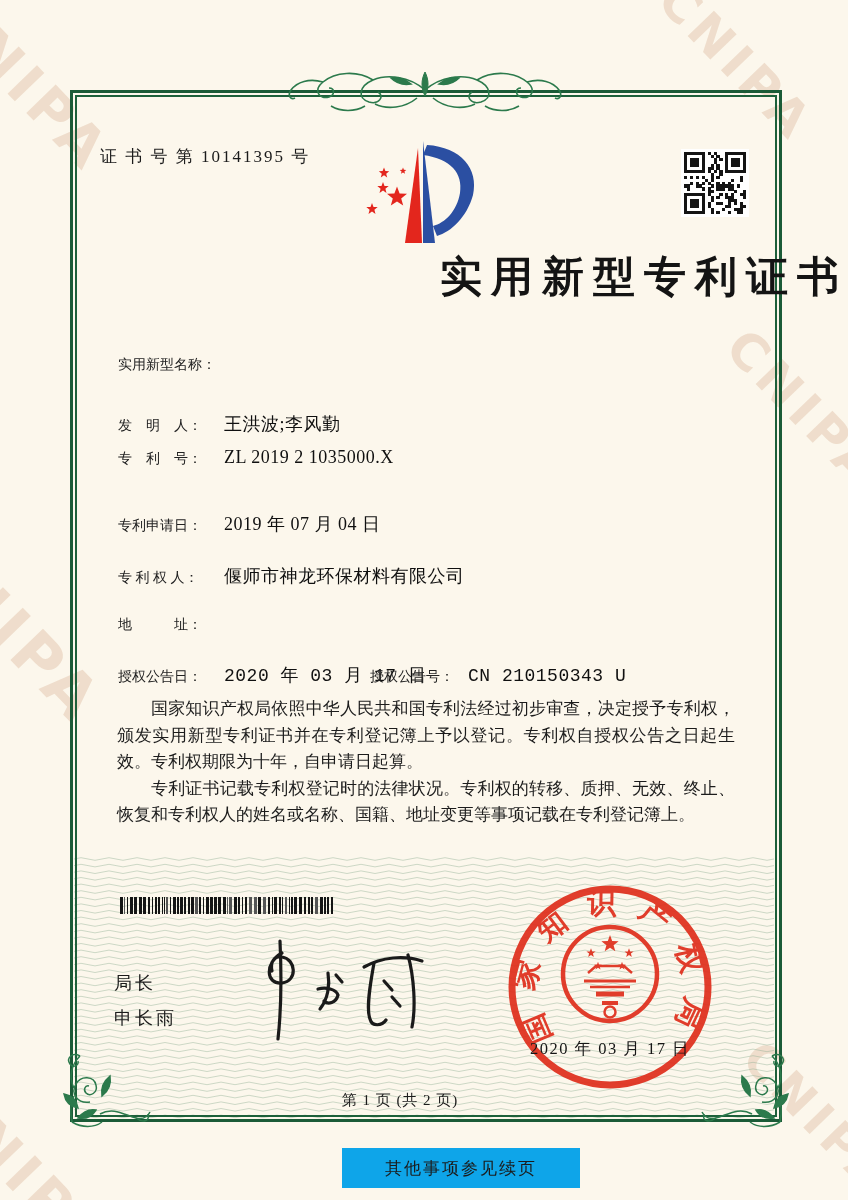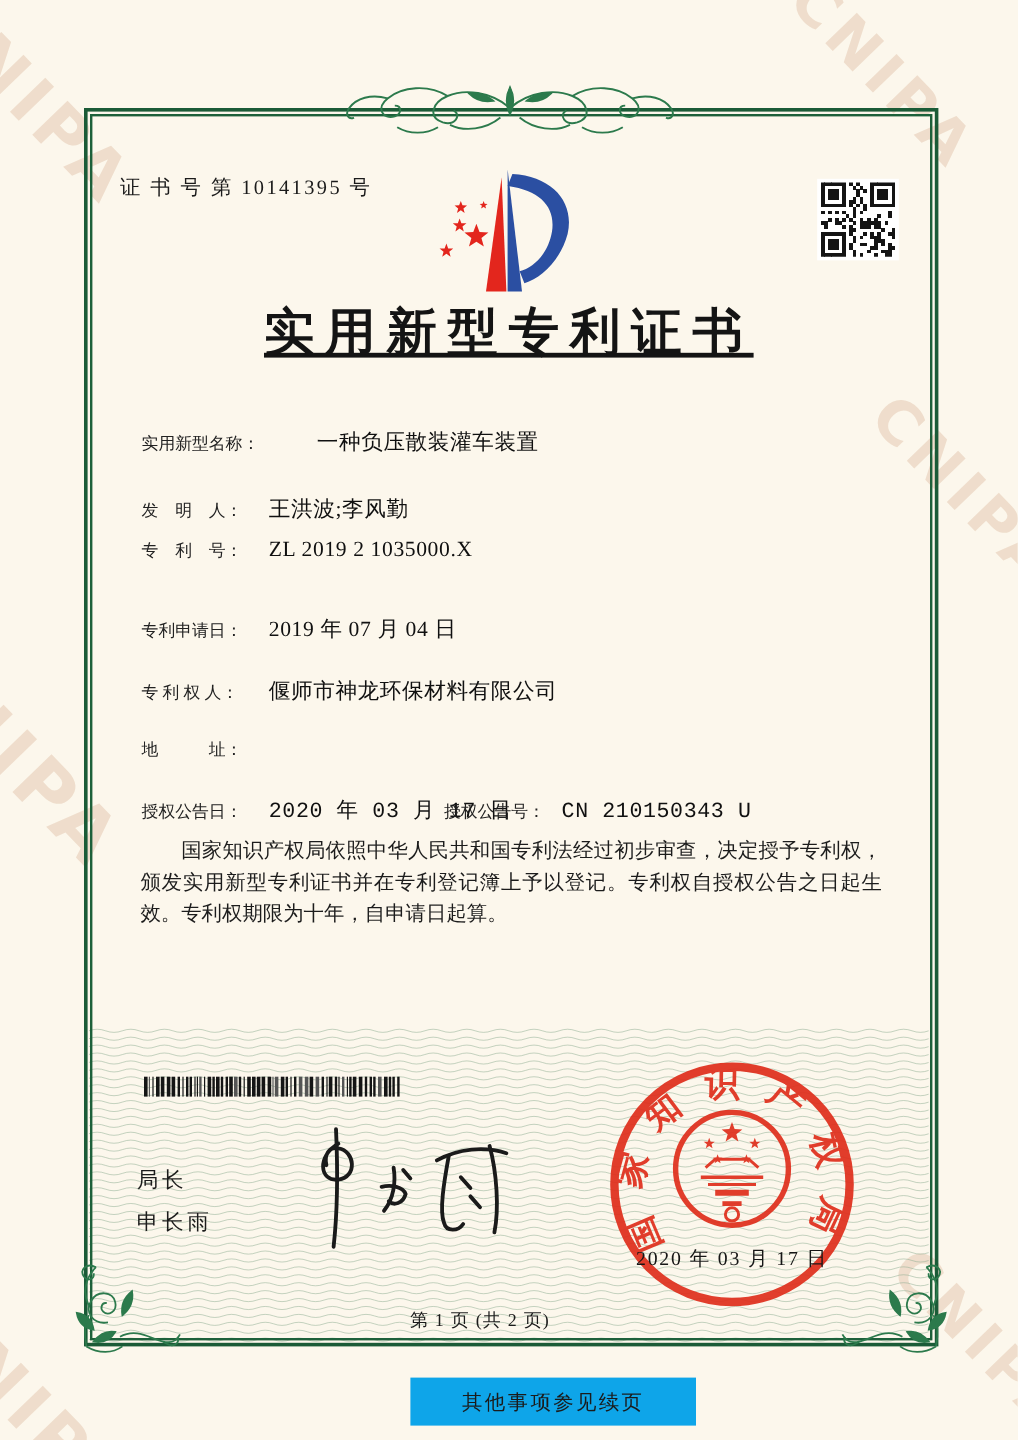--- a/index.html
+++ b/index.html
@@ -22,22 +22,22 @@
   
   .frame{
     position:absolute;left:70px;top:90px;width:706px;height:1026px;
     border:3px solid #1b5b37;z-index:2;
   }
   .frame-inner{
     position:absolute;left:2px;top:2px;right:2px;bottom:2px;
     border:2px solid #1d603a;
   }
   #cert-no{left:100px;top:145px;font-size:17px;letter-spacing:2px;z-index:3;}
-  #title{left:0;top:249px;width:848px;text-align:center;font-size:42px;
-    font-weight:bold;letter-spacing:9px;color:#141414;z-index:3;text-decoration:underline;}
+  #title{left:0;top:249px;width:848px;text-align:right;font-size:42px;
+    font-weight:bold;letter-spacing:9px;color:#141414;z-index:3;}
   .row{position:absolute;left:118px;display:flex;align-items:baseline;z-index:3;}
   .flabel{flex:0 0 100px;width:100px;font-size:14px;white-space:pre;color:#222;}
   .fvalue{font-size:18px;margin-left:6px;letter-spacing:.5px;white-space:pre;color:#101010;}
   .gv1{flex:0 0 142px;width:142px;}
   .flabel2{flex:0 0 92px;width:92px;font-size:14px;white-space:pre;margin-left:4px;color:#222;}
   #paragraphs{left:117px;top:696px;width:618px;font-size:17px;line-height:26.6px;
     text-align:justify;z-index:3;color:#1c1c1c;}
   #paragraphs p{margin:0;text-indent:2em;}
   #officer-title{left:114px;top:971px;font-size:18px;letter-spacing:3px;z-index:3;}
   #officer-name{left:114px;top:1006px;font-size:18px;letter-spacing:3px;z-index:3;}
@@ -357,21 +357,20 @@
       <rect x="15" y="20" width="1.05" height="1.05"></rect>
       <rect x="18" y="20" width="1.05" height="1.05"></rect>
       <rect x="19" y="20" width="1.05" height="1.05"></rect>
     </svg>
 </div>
 
 <div id="title" class="abs">实用新型专利证书</div>
 
 <div class="row" style="top:356px;gap:40px;">
   <span class="flabel">实用新型名称：</span>
-  <span class="fvalue">一种负压散装灌车装置</span>
 </div>
 <div class="row" style="top:412px;">
   <span class="flabel">发　明　人：</span>
   <span class="fvalue">王洪波;李风勤</span>
 </div>
 <div class="row" style="top:447px;">
   <span class="flabel">专　利　号：</span>
   <span class="fvalue">ZL 2019 2 1035000.X</span>
 </div>
 <div class="row" style="top:512px;">
@@ -388,20 +387,21 @@
 
 <div class="row" style="top:663px;font-family:Liberation Mono, monospace;">
   <span class="flabel">授权公告日：</span>
   <span class="fvalue gv1">2020 年 03 月 17 日</span>
   <span class="flabel2">授权公告号：</span>
   <span class="fvalue">CN 210150343 U</span>
 </div>
 
 <div id="paragraphs" class="abs">
   <p>国家知识产权局依照中华人民共和国专利法经过初步审查，决定授予专利权，颁发实用新型专利证书并在专利登记簿上予以登记。专利权自授权公告之日起生效。专利权期限为十年，自申请日起算。</p>
+  <p>专利证书记载专利权登记时的法律状况。专利权的转移、质押、无效、终止、恢复和专利权人的姓名或名称、国籍、地址变更等事项记载在专利登记簿上。</p>
 </div>
 
 <svg id="barcode" class="abs" width="216" height="17" viewBox="0 0 216 17">
     <rect x="0" y="0" width="3" height="17" fill="#151515"></rect>
     <rect x="4" y="0" width="1" height="17" fill="#555"></rect>
     <rect x="7" y="0" width="1" height="17" fill="#151515"></rect>
     <rect x="10" y="0" width="3" height="17" fill="#151515"></rect>
     <rect x="14" y="0" width="3" height="17" fill="#151515"></rect>
     <rect x="19" y="0" width="3" height="17" fill="#151515"></rect>
     <rect x="23" y="0" width="3" height="17" fill="#151515"></rect>

